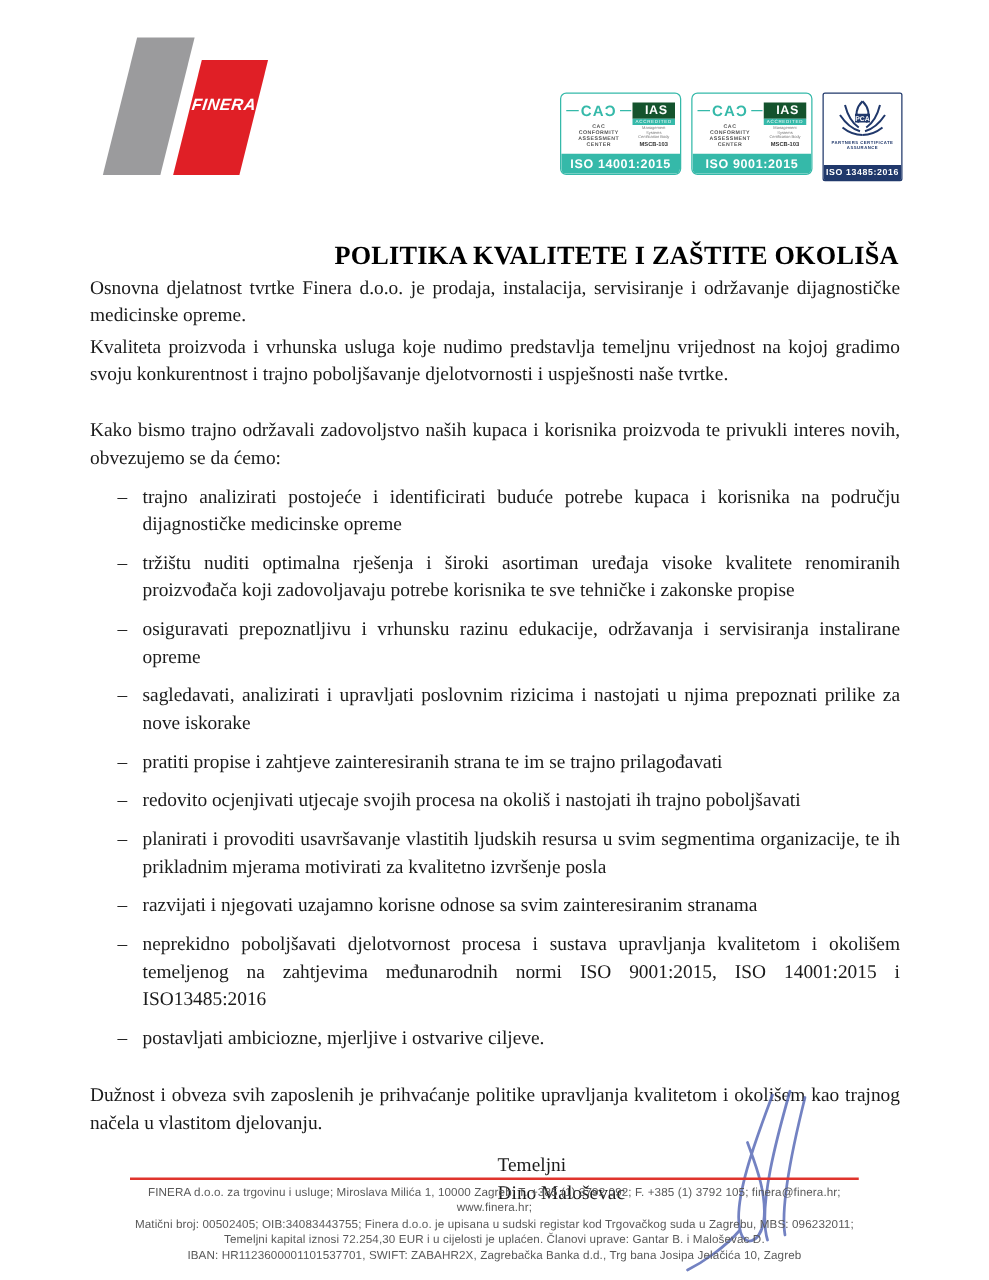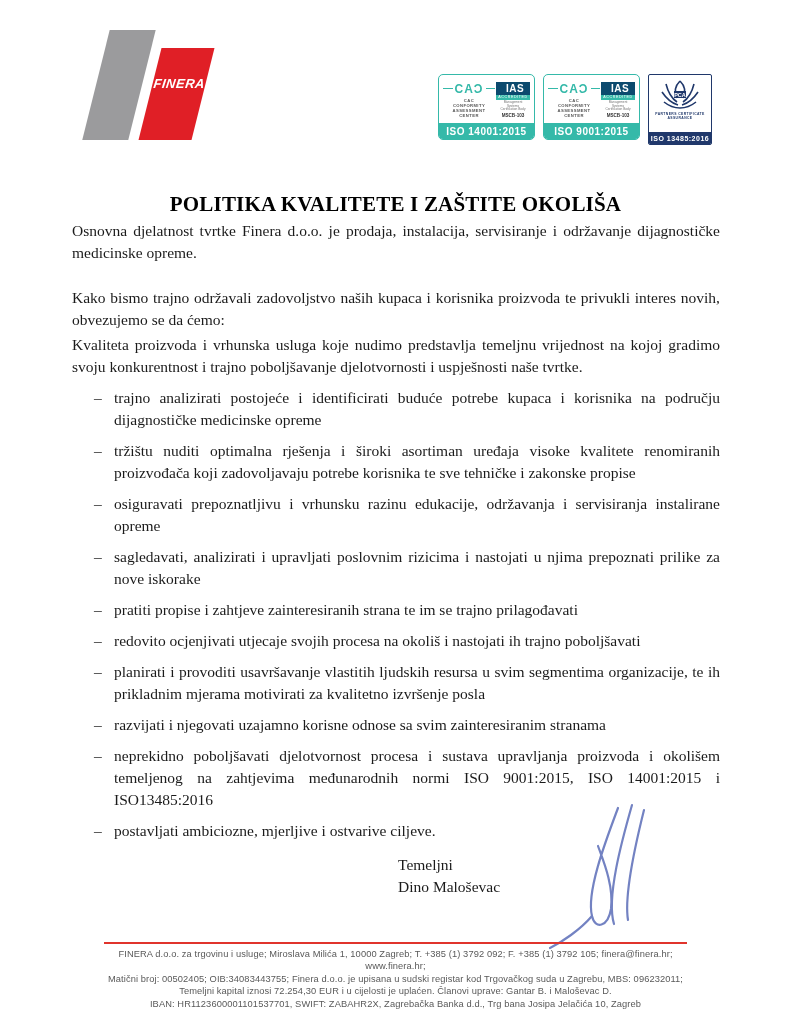--- a/index.html
+++ b/index.html
@@ -22,37 +22,37 @@
     background:#e01f26; transform:skewX(-14deg);
     display:flex; align-items:flex-start; justify-content:center;
   }
   .logo-text {
     margin-top:28px; color:#ffffff; font-family:"Liberation Sans", sans-serif;
     font-weight:bold; font-style:italic; font-size:13px; letter-spacing:.5px;
     transform:skewX(7deg);
   }
 
   
-  .badges { position:absolute; top:74px; right:79px; display:flex; gap:8px; align-items:flex-start; }
+  .badges { position:absolute; top:74px; right:69px; display:flex; gap:8px; align-items:flex-start; }
   .badge-cac {
     width:97px; height:66px; border:1.5px solid #35b9a9; border-radius:5px;
     background:#fff; overflow:hidden; display:flex; flex-direction:column;
     font-family:"Liberation Sans", sans-serif;
   }
   .badge-cac-top { flex:1; display:flex; align-items:center; justify-content:space-between; padding:3px 4px 1px 4px; }
   .cac-left { width:52px; text-align:center; }
   .cac-logo {
     color:#35b9a9; font-size:12px; font-weight:bold; letter-spacing:1px;
     display:flex; align-items:center; justify-content:center; gap:2px;
   }
   .cac-logo::before, .cac-logo::after { content:""; flex:1; border-top:1px solid #35b9a9; }
   .cac-lines { margin-top:2px; color:#555; font-size:4.2px; font-weight:bold; letter-spacing:.4px; line-height:1.25; }
   .cac-right { width:34px; text-align:center; }
   .ias-box {
-    background:#0c4a6e; color:#fff; font-weight:bold; font-size:10px;
+    background:#14532d; color:#fff; font-weight:bold; font-size:10px;
     padding:1px 10px; letter-spacing:.5px; line-height:1.1;
   }
   .ias-accredited {
     background:#35b9a9; color:#fff; font-size:3.6px; letter-spacing:.6px; padding:.5px 0;
   }
   .ias-sub { font-size:3.2px; color:#777; line-height:1.2; margin-top:1px; }
   .ias-code { font-size:4.6px; color:#333; font-weight:bold; margin-top:1px; }
   .badge-iso-strip {
     background:#35b9a9; color:#fff; text-align:center; font-weight:bold;
     font-size:10px; letter-spacing:.5px; padding:2.5px 0;
@@ -61,21 +61,21 @@
     width:64px; height:71px; border:1.5px solid #20386b; border-radius:2px;
     background:#fff; overflow:hidden; display:flex; flex-direction:column; align-items:center;
     font-family:"Liberation Sans", sans-serif;
   }
   .pca-emblem { margin-top:3px; }
   .pca-lines { color:#20386b; font-size:3.4px; font-weight:bold; letter-spacing:.4px; text-align:center; line-height:1.3; }
   .badge-pca .badge-iso-strip { background:#20386b; width:100%; font-size:7px; margin-top:auto; }
 
   
   .doc-title {
-    text-align:center; font-weight:bold; font-size:21px; letter-spacing:.2px;
+    text-align:right; font-weight:bold; font-size:21px; letter-spacing:.2px;
     margin:42px 72px 0 72px; color:#000;
   }
   .content { margin:0 71px 0 72px; font-size:15.5px; line-height:1.42; text-align:justify; }
   .para { margin-top:3px; }
   .para-intro { margin-top:23px; }
   .bullet-list { margin-top:2px; }
   .bullet-item { display:flex; margin-top:9px; }
   .bullet-dash { width:20px; padding-left:0; flex:0 0 20px; margin-left:22px; }
   .bullet-text { flex:1; text-align:justify;font-family:Liberation Serif, serif; }
   .closing { margin-top:24px; }
@@ -180,22 +180,22 @@
         </div>
         <div class="badge-iso-strip">ISO 13485:2016</div>
       </div>
     </div>
   </div>
 
   <h1 class="doc-title">POLITIKA KVALITETE I ZAŠTITE OKOLIŠA</h1>
 
   <div class="content">
     <p class="para">Osnovna djelatnost tvrtke Finera d.o.o. je prodaja, instalacija, servisiranje i održavanje dijagnostičke medicinske opreme.</p>
+    <p class="para">Kvaliteta proizvoda i vrhunska usluga koje nudimo predstavlja temeljnu vrijednost na kojoj gradimo svoju konkurentnost i trajno poboljšavanje djelotvornosti i uspješnosti naše tvrtke.</p>
     <p class="para para-intro">Kako bismo trajno održavali zadovoljstvo naših kupaca i korisnika proizvoda te privukli interes novih, obvezujemo se da ćemo:</p>
-    <p class="para">Kvaliteta proizvoda i vrhunska usluga koje nudimo predstavlja temeljnu vrijednost na kojoj gradimo svoju konkurentnost i trajno poboljšavanje djelotvornosti i uspješnosti naše tvrtke.</p>
 
     <div class="bullet-list">
       <div class="bullet-item">
         <span class="bullet-dash">–</span>
         <span class="bullet-text">trajno analizirati postojeće i identificirati buduće potrebe kupaca i korisnika na području dijagnostičke medicinske opreme</span>
       </div>
       <div class="bullet-item">
         <span class="bullet-dash">–</span>
         <span class="bullet-text">tržištu nuditi optimalna rješenja i široki asortiman uređaja visoke kvalitete renomiranih proizvođača koji zadovoljavaju potrebe korisnika te sve tehničke i zakonske propise</span>
       </div>
@@ -218,28 +218,29 @@
       <div class="bullet-item">
         <span class="bullet-dash">–</span>
         <span class="bullet-text">planirati i provoditi usavršavanje vlastitih ljudskih resursa u svim segmentima organizacije, te ih prikladnim mjerama motivirati za kvalitetno izvršenje posla</span>
       </div>
       <div class="bullet-item">
         <span class="bullet-dash">–</span>
         <span class="bullet-text">razvijati i njegovati uzajamno korisne odnose sa svim zainteresiranim stranama</span>
       </div>
       <div class="bullet-item">
         <span class="bullet-dash">–</span>
-        <span class="bullet-text">neprekidno poboljšavati djelotvornost procesa i sustava upravljanja proizvoda i okolišem temeljenog na zahtjevima međunarodnih normi ISO 9001:2015, ISO 14001:2015 i ISO13485:2016</span>
+        <span class="bullet-text">neprekidno poboljšavati djelotvornost procesa i sustava upravljanja kvalitetom i okolišem temeljenog na zahtjevima međunarodnih normi ISO 9001:2015, ISO 14001:2015 i ISO13485:2016</span>
       </div>
       <div class="bullet-item">
         <span class="bullet-dash">–</span>
         <span class="bullet-text">postavljati ambiciozne, mjerljive i ostvarive ciljeve.</span>
       </div>
     </div>
 
+    <p class="closing">Dužnost i obveza svih zaposlenih je prihvaćanje politike upravljanja kvalitetom i okolišem kao trajnog načela u vlastitom djelovanju.</p>
   </div>
 
   <div class="sig-area">
     <div class="sig-role-block">
       <div>Temeljni</div>
       <div>Dino Maloševac</div>
     </div>
 
     <svg class="sig-scribble" width="130" height="150" viewBox="0 0 130 150">
       <g stroke="#5b6db8" stroke-width="2.2" fill="none" stroke-linecap="round" opacity="0.85">

